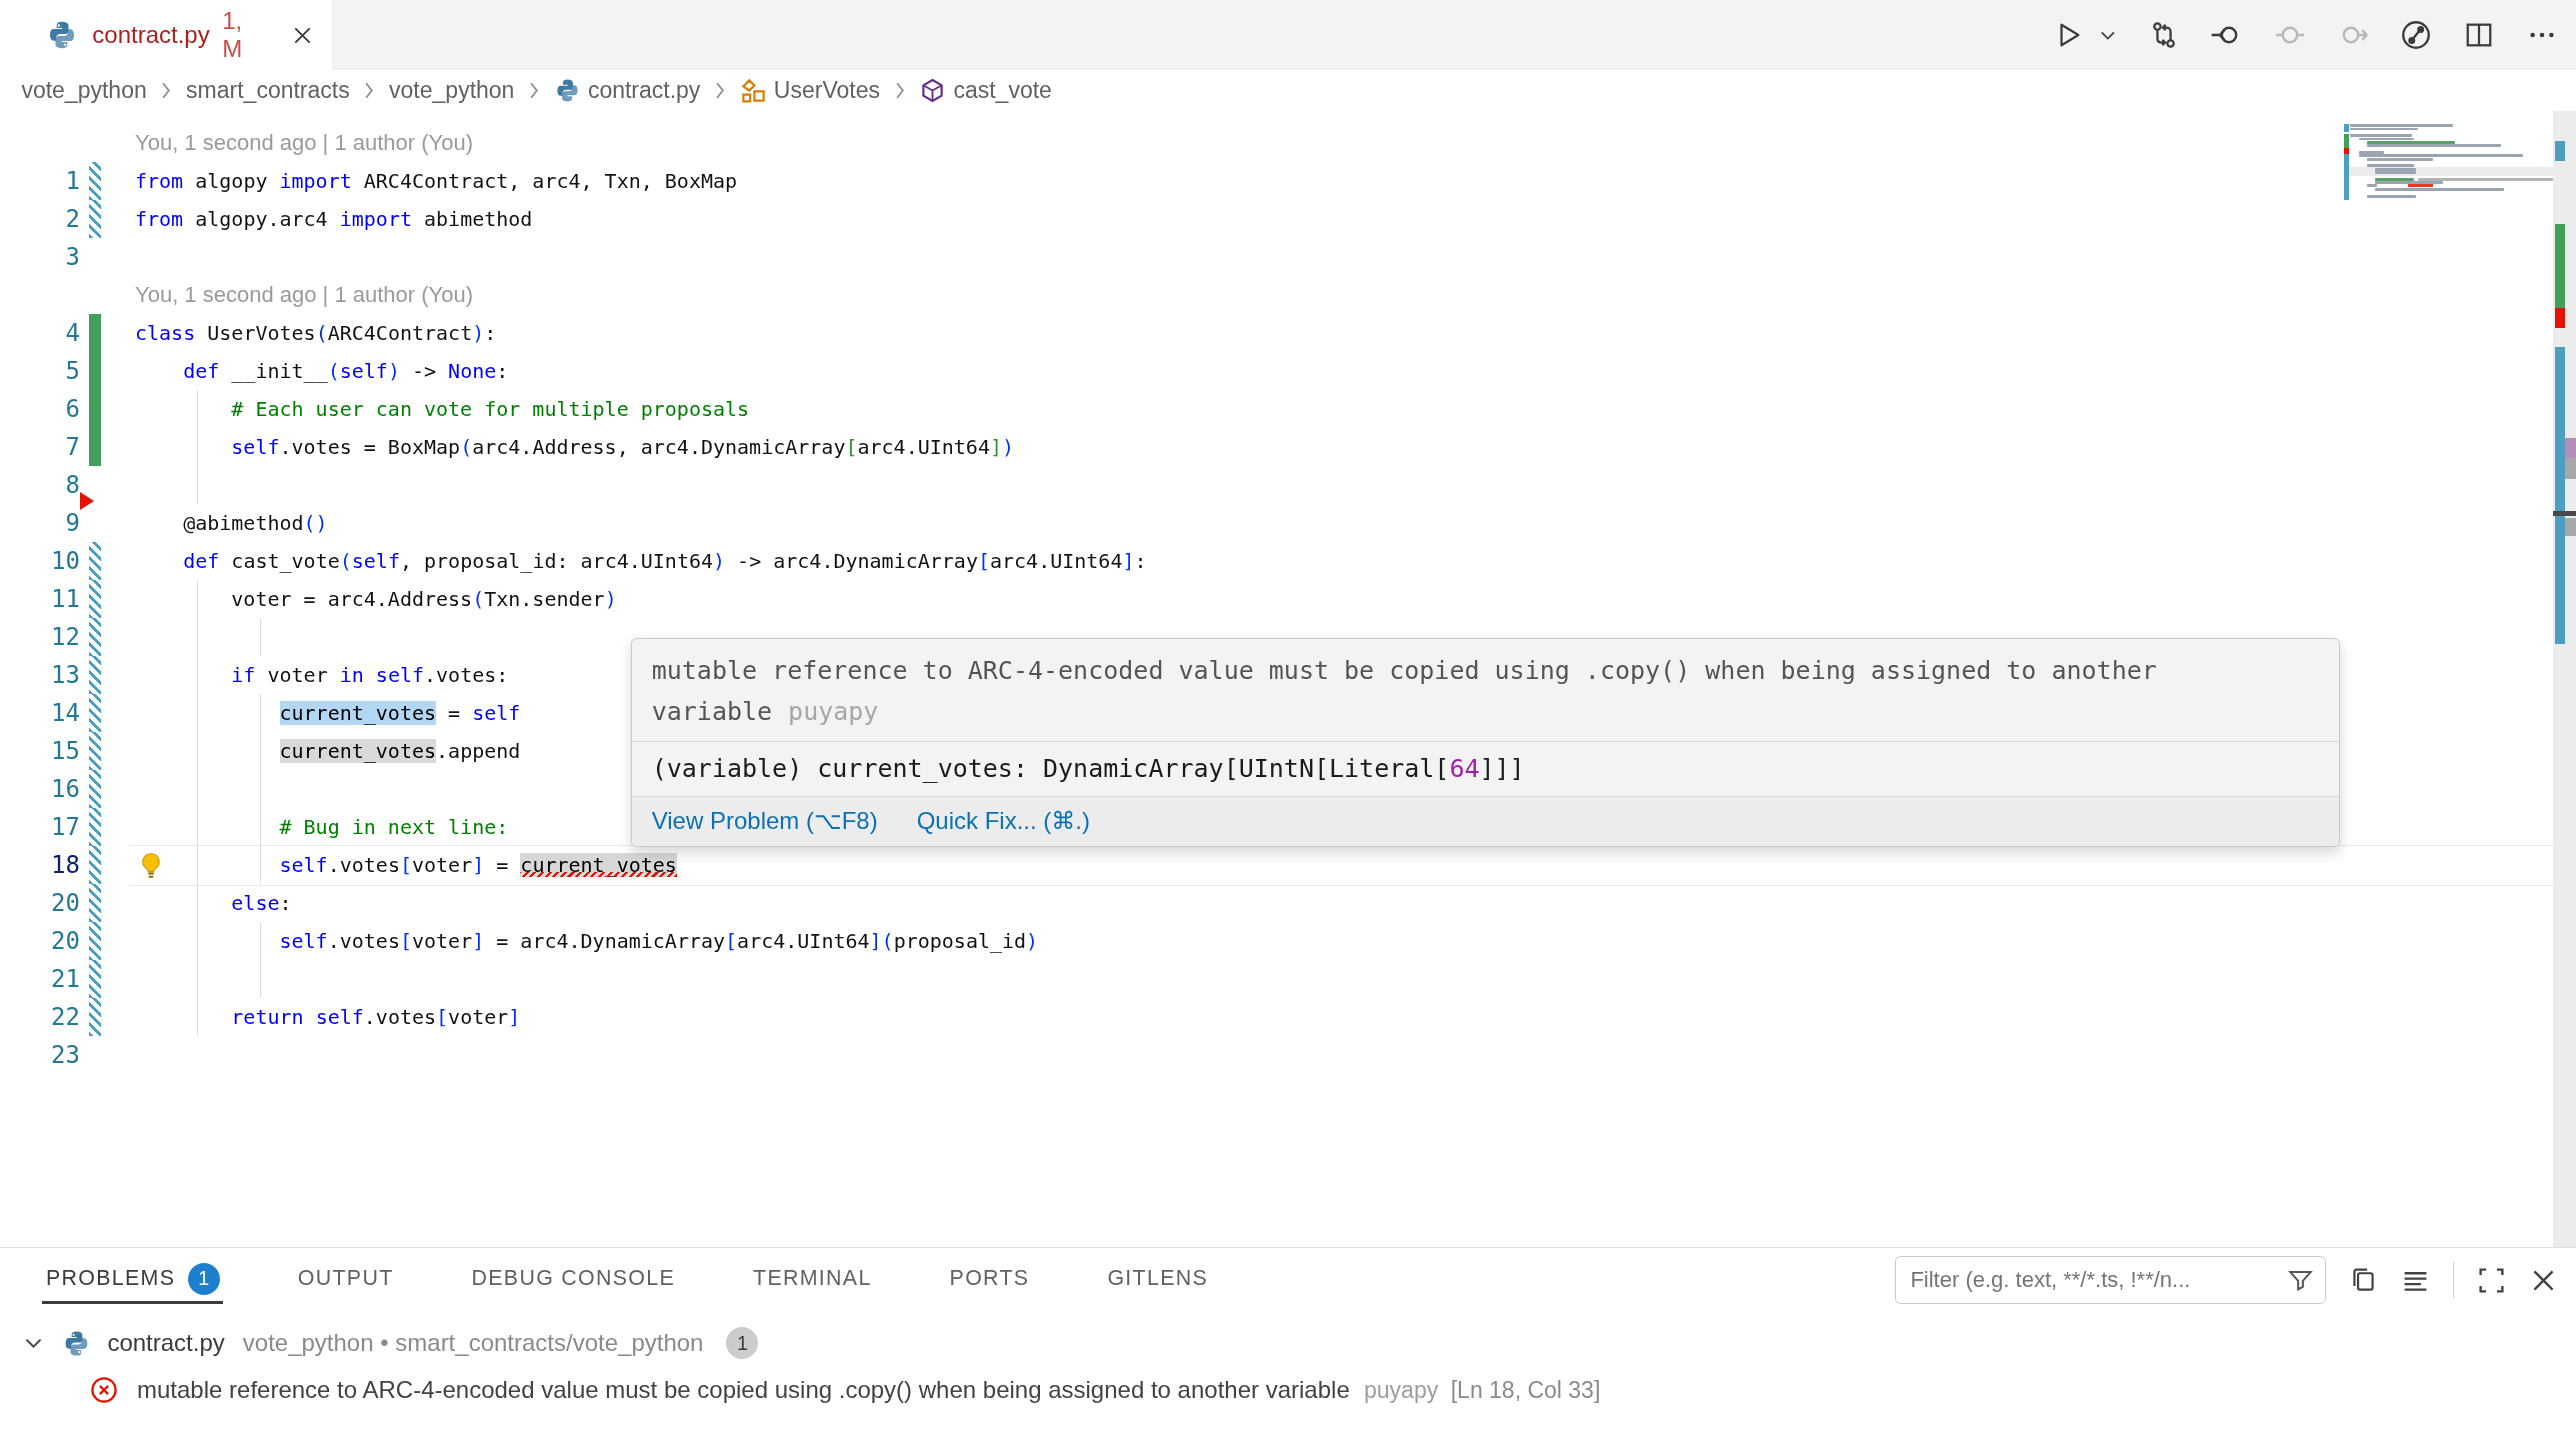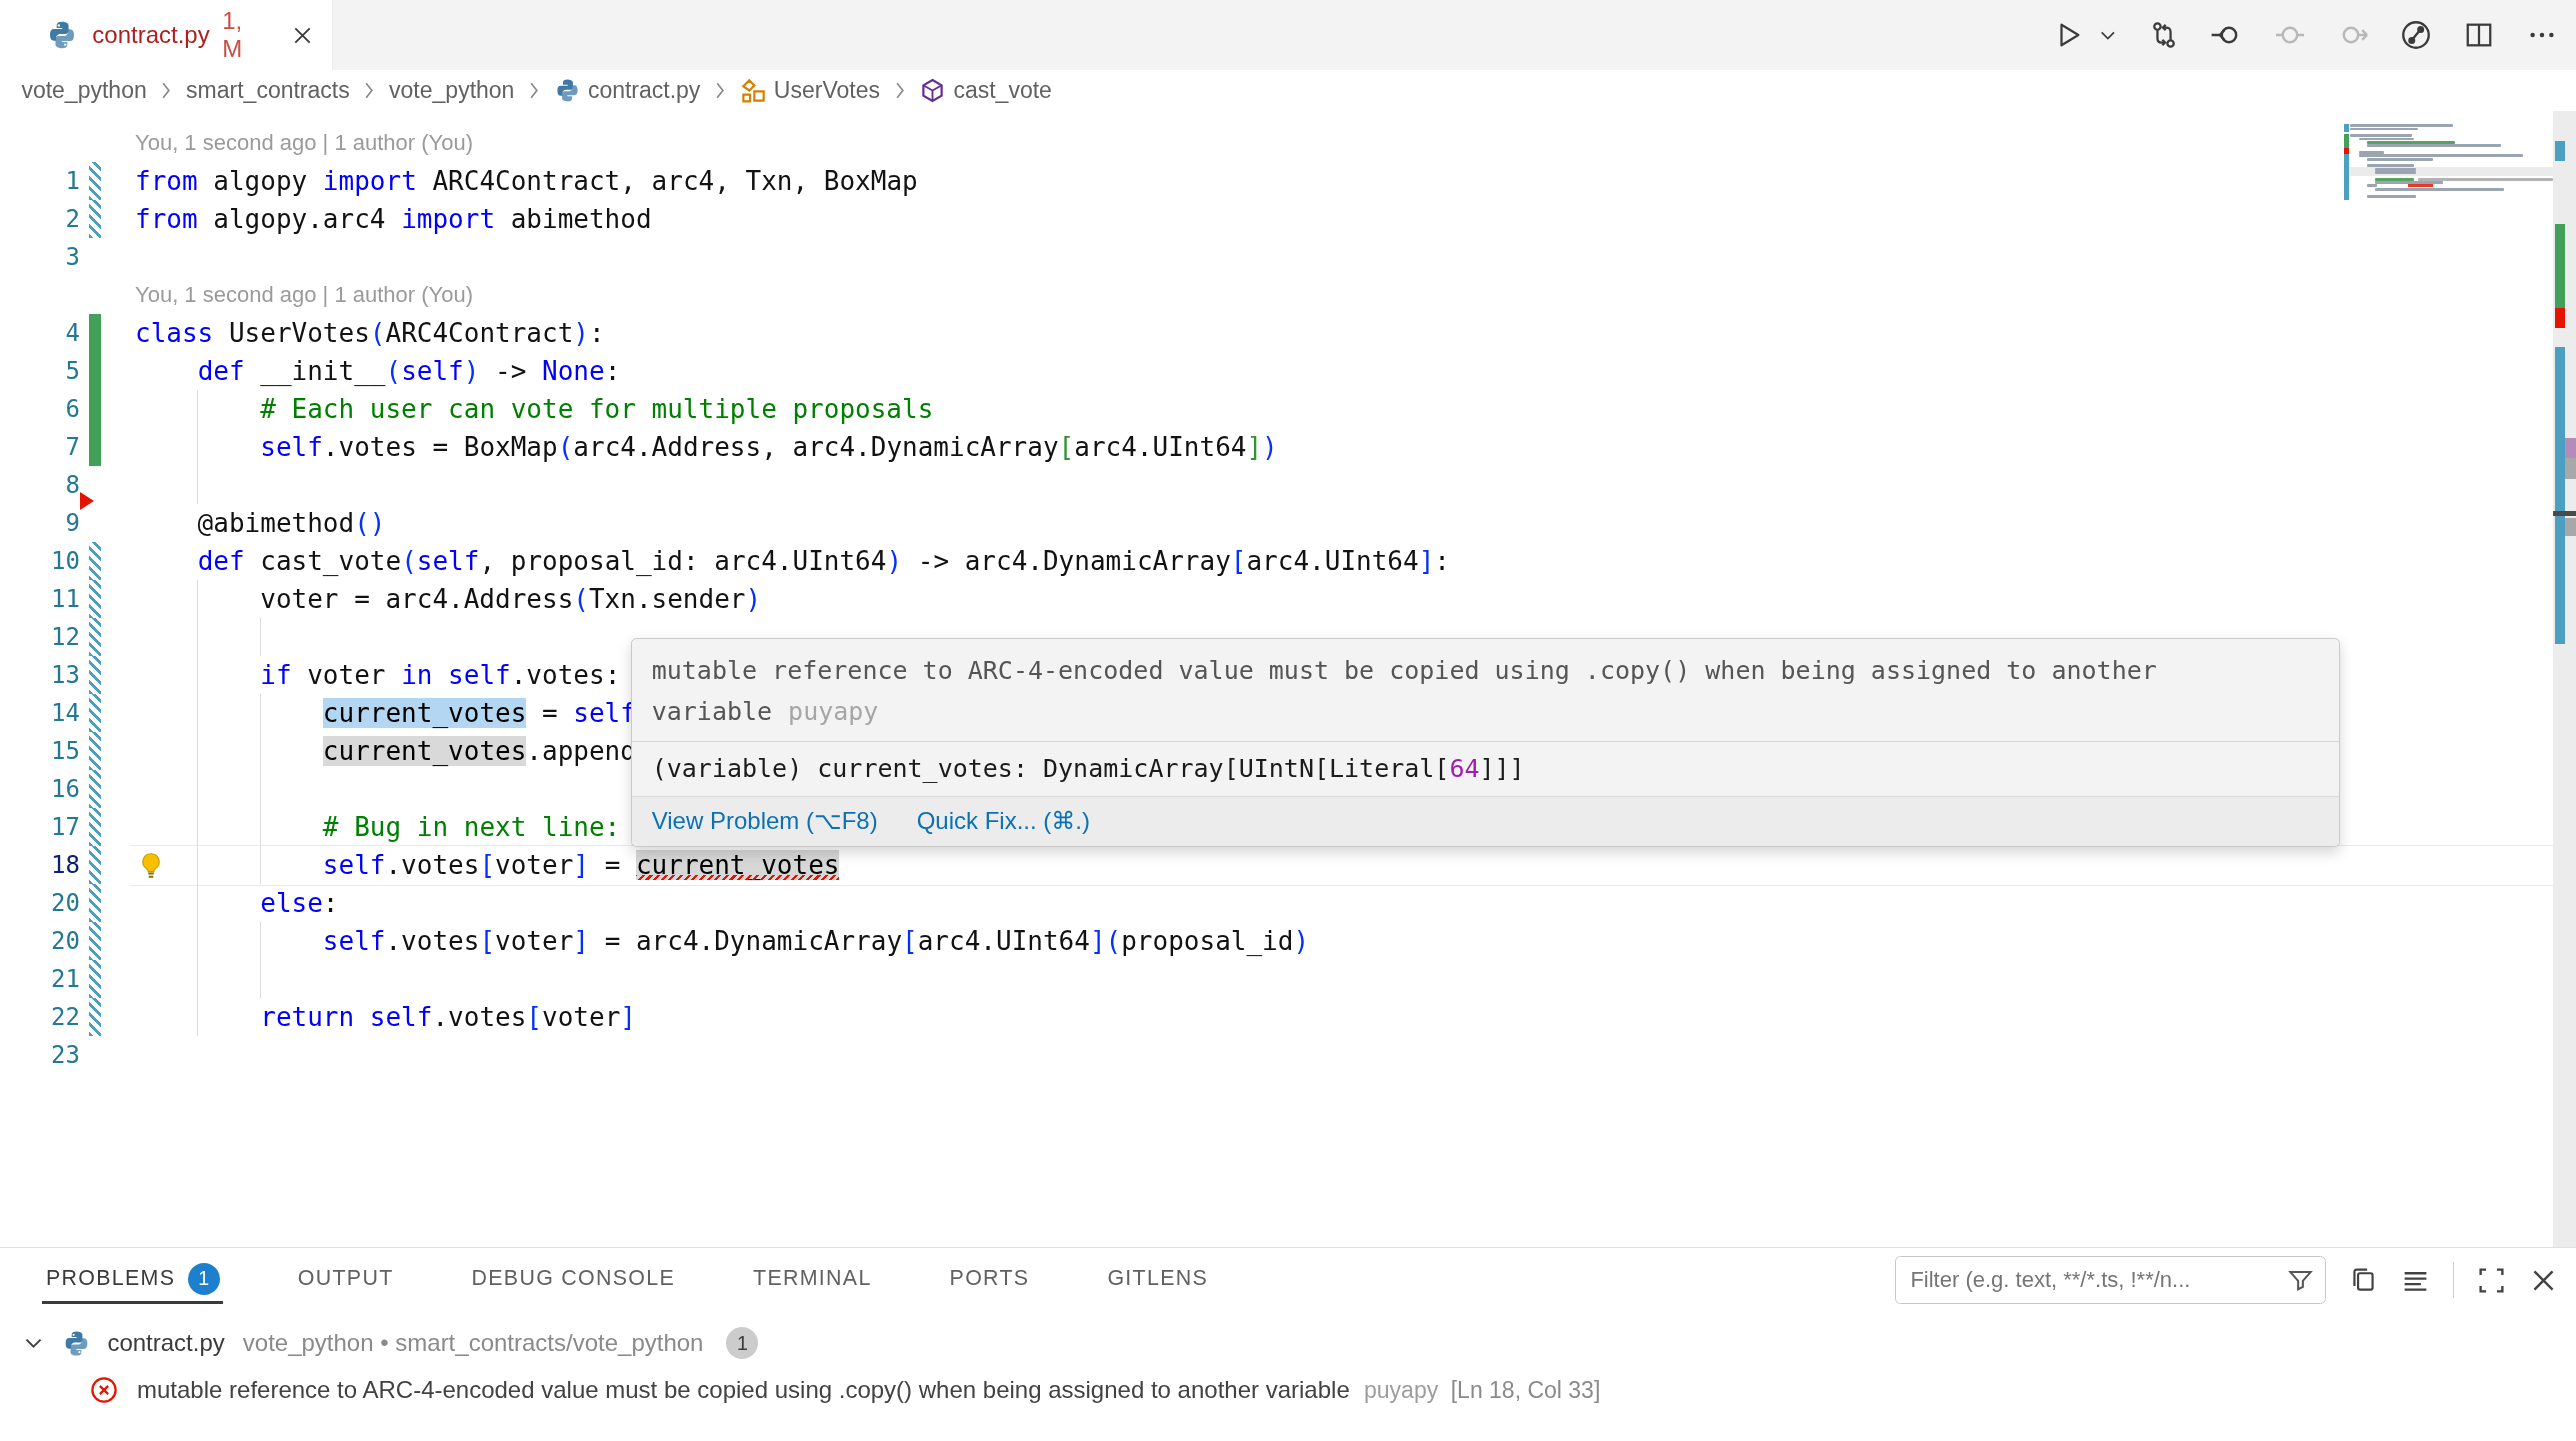--- a/index.html
+++ b/index.html
@@ -30,21 +30,21 @@
   .rows { position:absolute; left:0; top:13.4px; width:2553px; }
   .row { position:relative; height:38px; white-space:pre; }
   .ln { position:absolute; left:0; top:0; width:80px; text-align:right;
         font-family:"DejaVu Sans Mono", monospace; font-size:24px; line-height:38px; color:#237893; }
   .ln.active { color:#0b216f; }
   .diffbar { position:absolute; left:89px; top:0; bottom:0; width:11.6px; }
   .diff-mod { background:repeating-linear-gradient(45deg, #4b9fc0 0 3.1px, #ffffff 3.1px 7.1px); }
   .diff-add { background:#42a05a; }
   .guide { position:absolute; top:0; bottom:0; width:0.9px; background:#dcdcdc; }
   .codeline { position:absolute; left:135px; top:0; font-family:"DejaVu Sans Mono", monospace;
-              font-size:26px; line-height:38px; }
+              font-size:20px; line-height:38px; }
   .blame-row { position:absolute; left:135px; top:0; font-size:22px; line-height:38px; color:#9a9a9a; }
   .s-k{color:#0000ff} .s-d{color:#121212} .s-c{color:#008000} .s-b1{color:#0431fa} .s-b2{color:#319331}
   .s-wr{background:#b3d7f3;} .s-rd{background:#d9d9d9;}
   .s-er{background:#d7d7d7; position:relative;}
   .s-er::after{ content:""; position:absolute; left:0; right:0; bottom:0px; height:5.4px;
      background:repeating-linear-gradient(-45deg, #e51400 0 2.2px, rgba(0,0,0,0) 2.2px 5.4px); }
   .inline-blame { position:absolute; left:926px; top:0; font-size:24px; line-height:38px; color:#c9c9c9; }
   .curline { position:absolute; left:130px; right:0; top:-1.8px; bottom:-1.8px;
              border-top:1.8px solid #eaeaea; border-bottom:1.8px solid #eaeaea; pointer-events:none; }
   .del-mark { position:absolute; left:80px; top:-12.5px; width:0; height:0;

